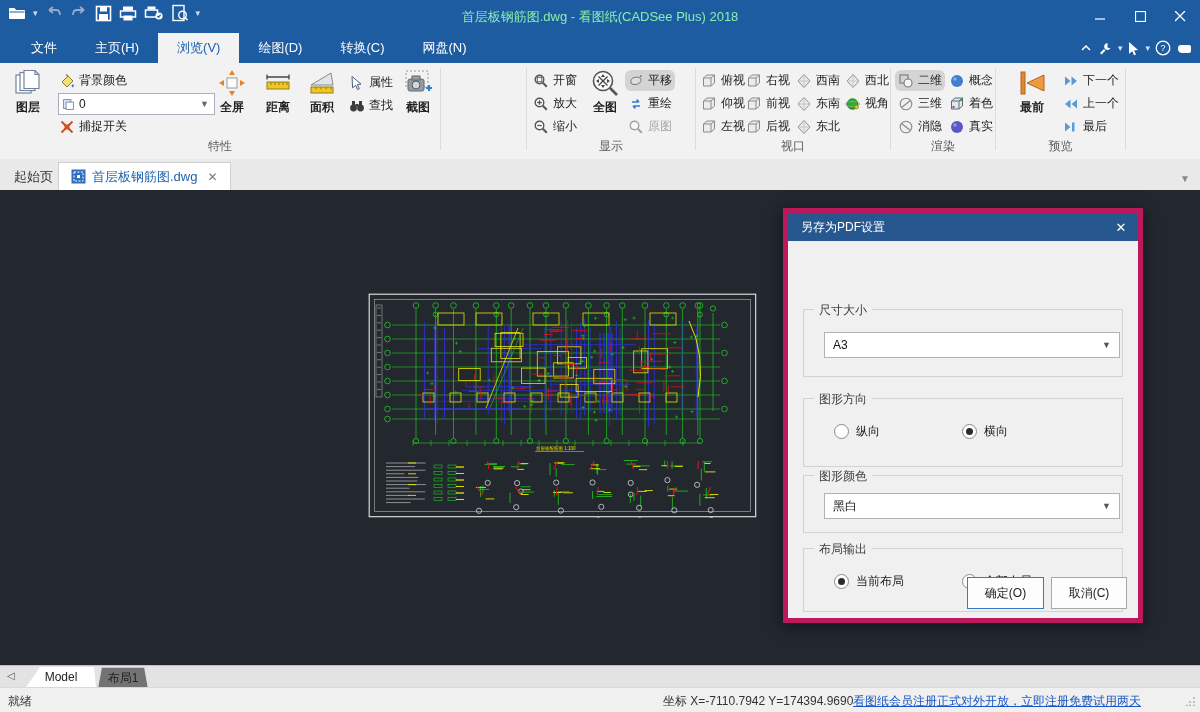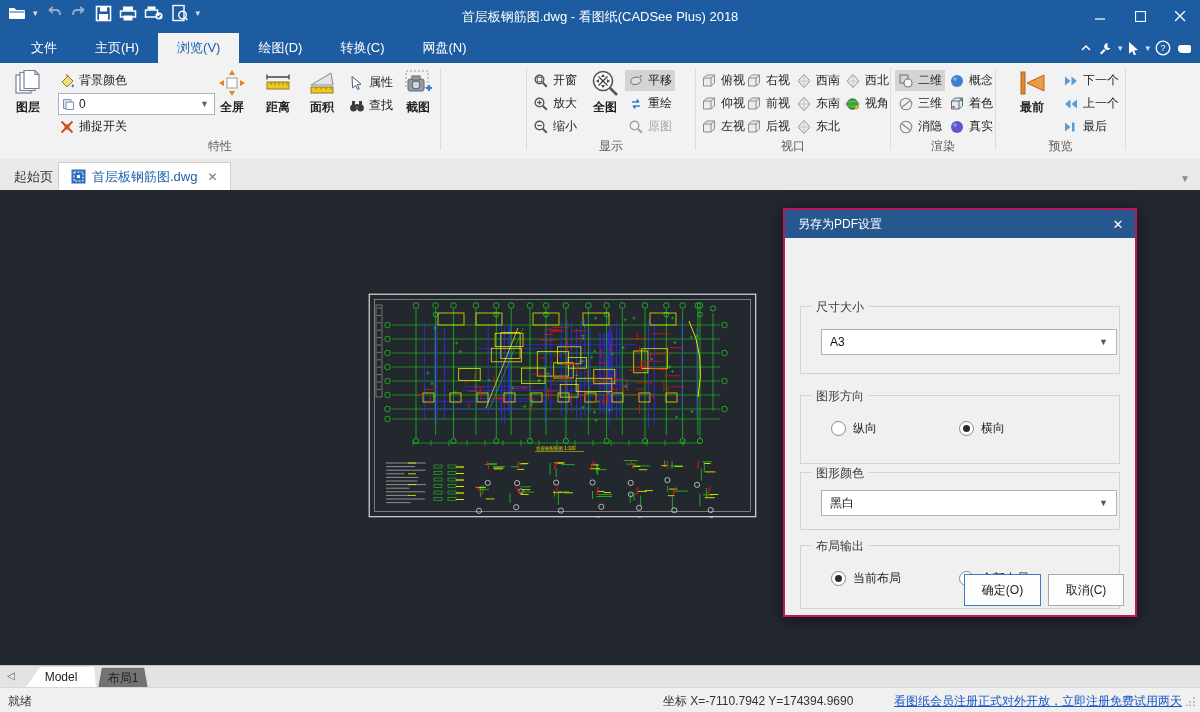--- a/index.html
+++ b/index.html
@@ -4,21 +4,21 @@
 <style>
   html,body{margin:0;padding:0;background:#555;}
   .app{position:relative;width:1200px;height:712px;overflow:hidden;
        font-family:"Liberation Sans",sans-serif;background:#f2f2f2;user-select:none;}
   
   .titlebar{position:absolute;left:0;top:0;width:1200px;height:33px;background:#1e5ca1;}
   .qat{position:absolute;left:8px;top:4px;display:flex;align-items:center;gap:7px;}
   .qat svg{display:block;}
   .caret{color:#cfe0f2;font-size:9px;line-height:10px;}
   .wtitle{position:absolute;left:0;right:0;top:0;height:33px;display:flex;align-items:center;
-          justify-content:center;color:#ffffff;font-size:13px;pointer-events:none;}
+          justify-content:center;color:#86efac;font-size:13px;pointer-events:none;}
   .winbtns{position:absolute;right:0;top:0;height:33px;display:flex;}
   .wb{width:40px;height:33px;display:flex;align-items:center;justify-content:center;}
   
   .tabrow{position:absolute;left:0;top:33px;width:1200px;height:30px;background:#1e5ca1;}
   .rtabs{position:absolute;left:12px;top:0;height:30px;display:flex;}
   .rtab{height:30px;display:flex;align-items:center;padding:0 19px;color:#ffffff;font-size:13px;}
   .rtab.active{background:#f2f2f2;color:#1b62ad;}
   .tabicons{position:absolute;right:8px;top:0;height:30px;display:flex;align-items:center;gap:5px;}
   
   .ribbon{position:absolute;left:0;top:63px;width:1200px;height:96px;background:#f2f2f2;
@@ -26,39 +26,39 @@
   .rgroup{position:absolute;top:0;height:95px;}
   .glabel{position:absolute;bottom:3px;left:0;right:0;text-align:center;font-size:12px;color:#5c5c5c;}
   .rsep{position:absolute;top:5px;height:82px;width:1px;background:#dcdcdc;}
   .bigbtn{position:absolute;top:5px;width:44px;height:58px;display:flex;flex-direction:column;
           align-items:center;font-size:12px;color:#222;text-align:center;font-weight:bold;}
   .bigbtn svg{width:28px;height:28px;margin-top:1px;}
   .blab{margin-top:2px;white-space:nowrap;}
   .sbtn{position:absolute;height:21px;display:flex;align-items:center;gap:4px;font-size:12px;
         color:#222;padding:0 3px;white-space:nowrap;text-align:right;}
   .sbtn svg{width:16px;height:16px;flex:none;}
-  .sbtn.on{background:#d4d4d4;border-radius:0;}
+  .sbtn.on{background:#d4d4d4;border-radius:6px;}
   .sbtn.dis{color:#a5a5a5;}
   .sbtn.dis svg{opacity:.5;}
   .rcombo{position:absolute;width:152px;height:20px;background:#fff;border:1px solid #a9b2bc;
           display:flex;align-items:center;font-size:12px;color:#222;padding-left:3px;gap:4px;}
   .rcombo .arr{margin-left:auto;padding-right:5px;color:#666;font-size:9px;}
   
   .doctabs{position:absolute;left:0;top:159px;width:1200px;height:31px;background:#e9e9e9;}
   .dtab{position:absolute;bottom:0;height:27px;display:flex;align-items:center;font-size:13px;
         color:#333;padding:0 12px;gap:6px;}
   .dtab.active{background:#ffffff;color:#1b62ad;border:1px solid #cfcfcf;border-bottom:none;}
   .dtab .x{color:#777;font-size:12px;margin-left:4px;}
   .dt-arrow{position:absolute;right:10px;bottom:6px;color:#8a8a8a;font-size:10px;}
   
   .canvas{position:absolute;left:0;top:190px;width:1200px;height:475px;background:#23272e;}
   #cad{position:absolute;left:368px;top:103px;}
   
   .dialog{position:absolute;left:783px;top:208px;width:350px;height:405px;background:#f0f0f0;
-          border:2px solid #be185d;box-shadow:0 3px 14px rgba(0,0,0,.5);z-index:9;}
+          border:5px solid #be185d;box-shadow:0 3px 14px rgba(0,0,0,.5);z-index:9;}
   .dtitle{position:absolute;left:0;top:0;right:0;height:28px;background:#27578f;color:#fff;
           font-size:12px;display:flex;align-items:center;padding-left:13px;}
   .dclose{position:absolute;right:0;top:0;width:34px;height:28px;display:flex;align-items:center;
           justify-content:center;color:#fff;font-size:13px;}
   .gbox{position:absolute;left:15px;width:318px;border:1px solid #d2d2d2;background:#f0f0f0;margin-top:48px;}
   .glg{position:absolute;top:-8px;left:10px;background:#f0f0f0;padding:0 5px;font-size:12px;color:#3c3c3c;}
   .cmb{position:absolute;height:24px;background:#fff;border:1px solid #b2b2b2;font-size:12px;
        display:flex;align-items:center;padding:0 8px;color:#111;}
   .cmb .arr{margin-left:auto;color:#555;font-size:9px;}
   .rd{position:absolute;display:flex;align-items:center;gap:7px;font-size:12px;color:#222;}
@@ -76,21 +76,21 @@
   .ltab.model{left:26px;width:70px;background:#ffffff;
         clip-path:polygon(14px 0,calc(100% - 2px) 0,100% 100%,0 100%);}
   .ltab.l1{left:98px;width:48px;background:#737373;
         clip-path:polygon(4px 0,calc(100% - 4px) 0,100% 100%,0 100%);border:1px solid #c5c5c5;}
   .lt-arrow{position:absolute;left:7px;top:4px;color:#555;font-size:10px;}
   
   .statusbar{position:absolute;left:0;top:687px;width:1200px;height:25px;background:#f0f0f0;
              border-top:1px solid #d9d9d9;font-size:12px;color:#333;}
   .st-ready{position:absolute;left:8px;top:5px;}
   .st-coords{position:absolute;left:663px;top:5px;color:#333;}
-  .st-promo{position:absolute;left:853px;top:5px;color:#1857c8;text-decoration:underline;padding-left:41px;}
+  .st-promo{position:absolute;left:853px;top:5px;color:#1857c8;text-decoration:underline;}
   .grip{position:absolute;right:4px;top:8px;}
 </style>
 </head>
 <body>
 
 <svg width="0" height="0" style="position:absolute">
   <defs>
     <symbol id="sy-cube" viewBox="0 0 16 16">
       <path d="M2.5 5 l3.5-3 h7.5 v8 l-3.5 3 h-7.5 z" fill="#ececec" stroke="#8a8a8a" stroke-width="1"></path>
       <path d="M2.5 5 h7.5 v8 M10 5 l3.5-3" fill="none" stroke="#8a8a8a" stroke-width="1"></path>

